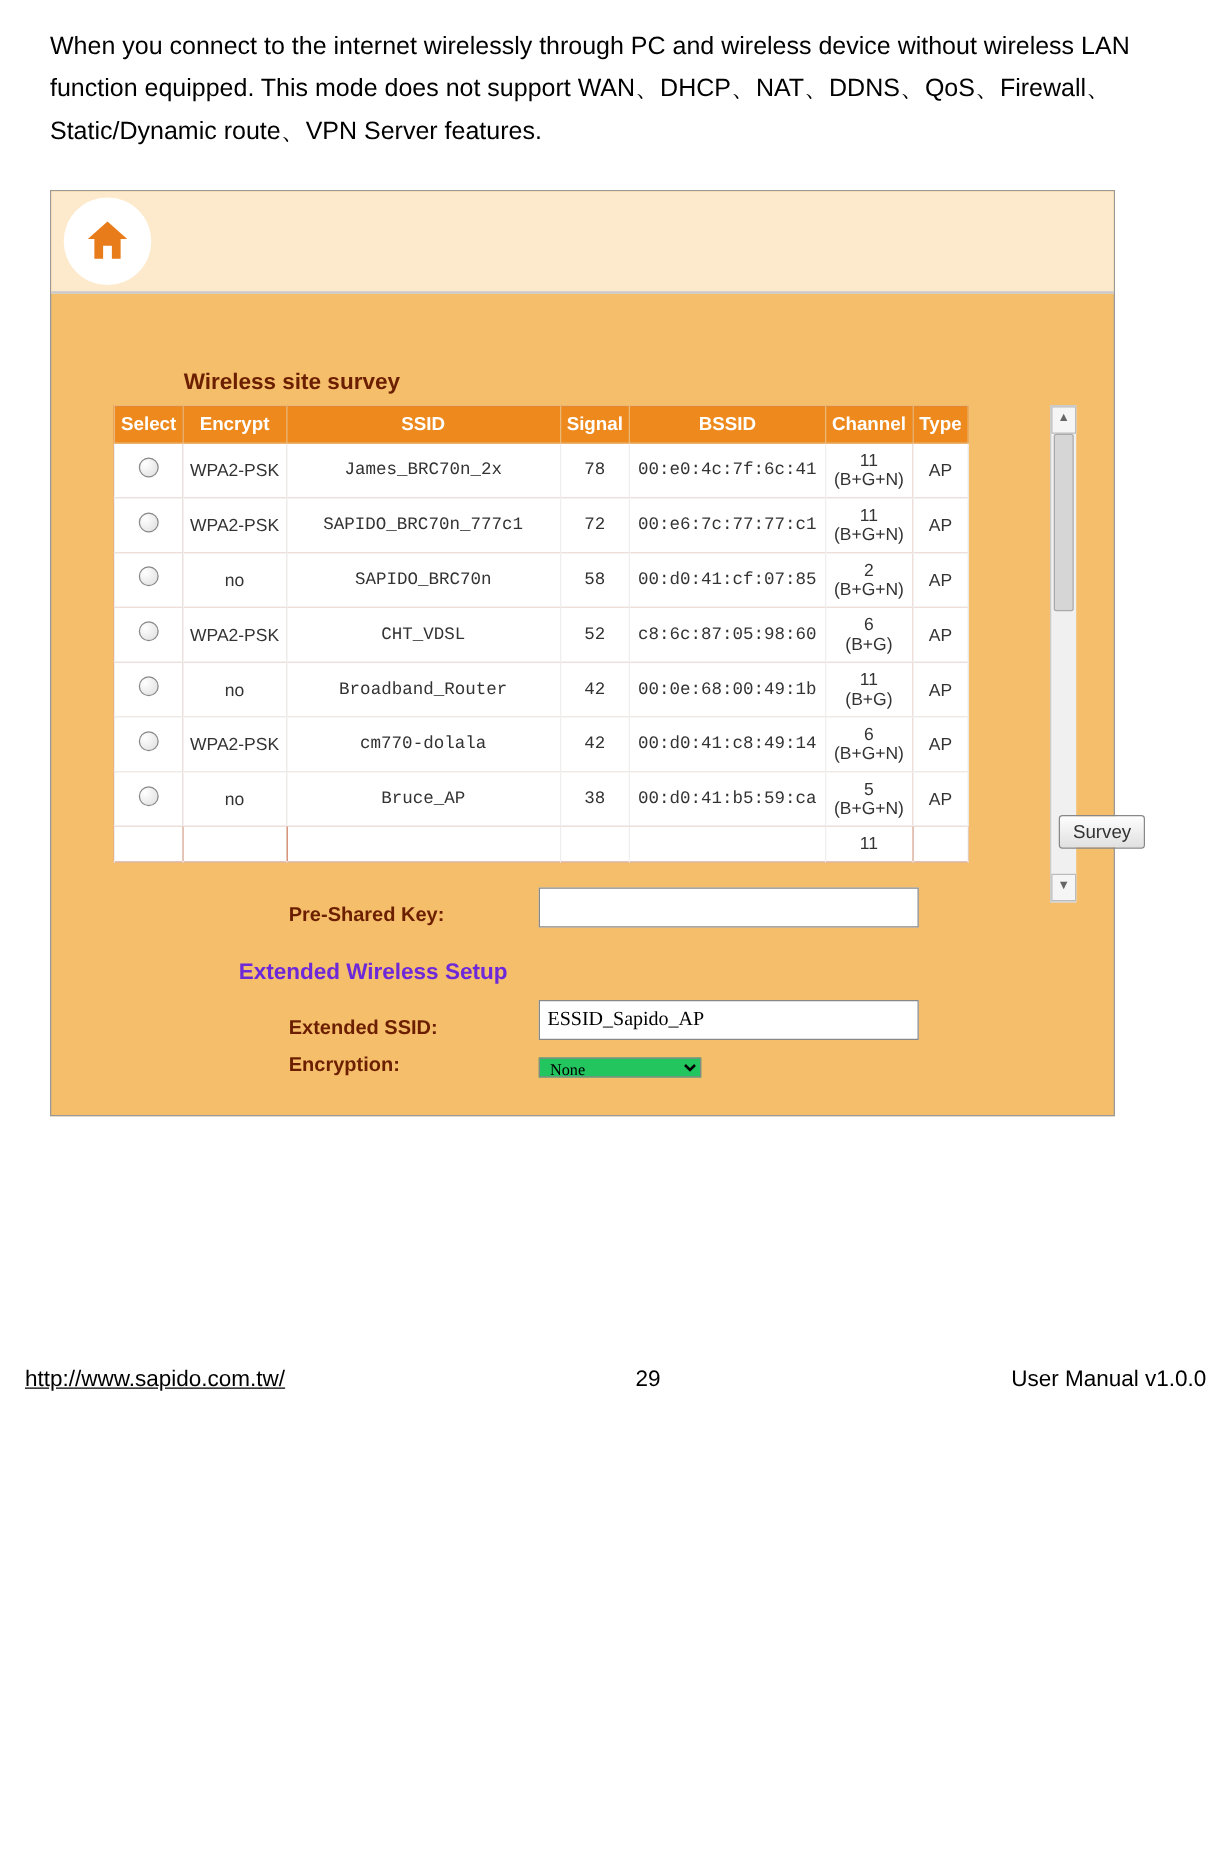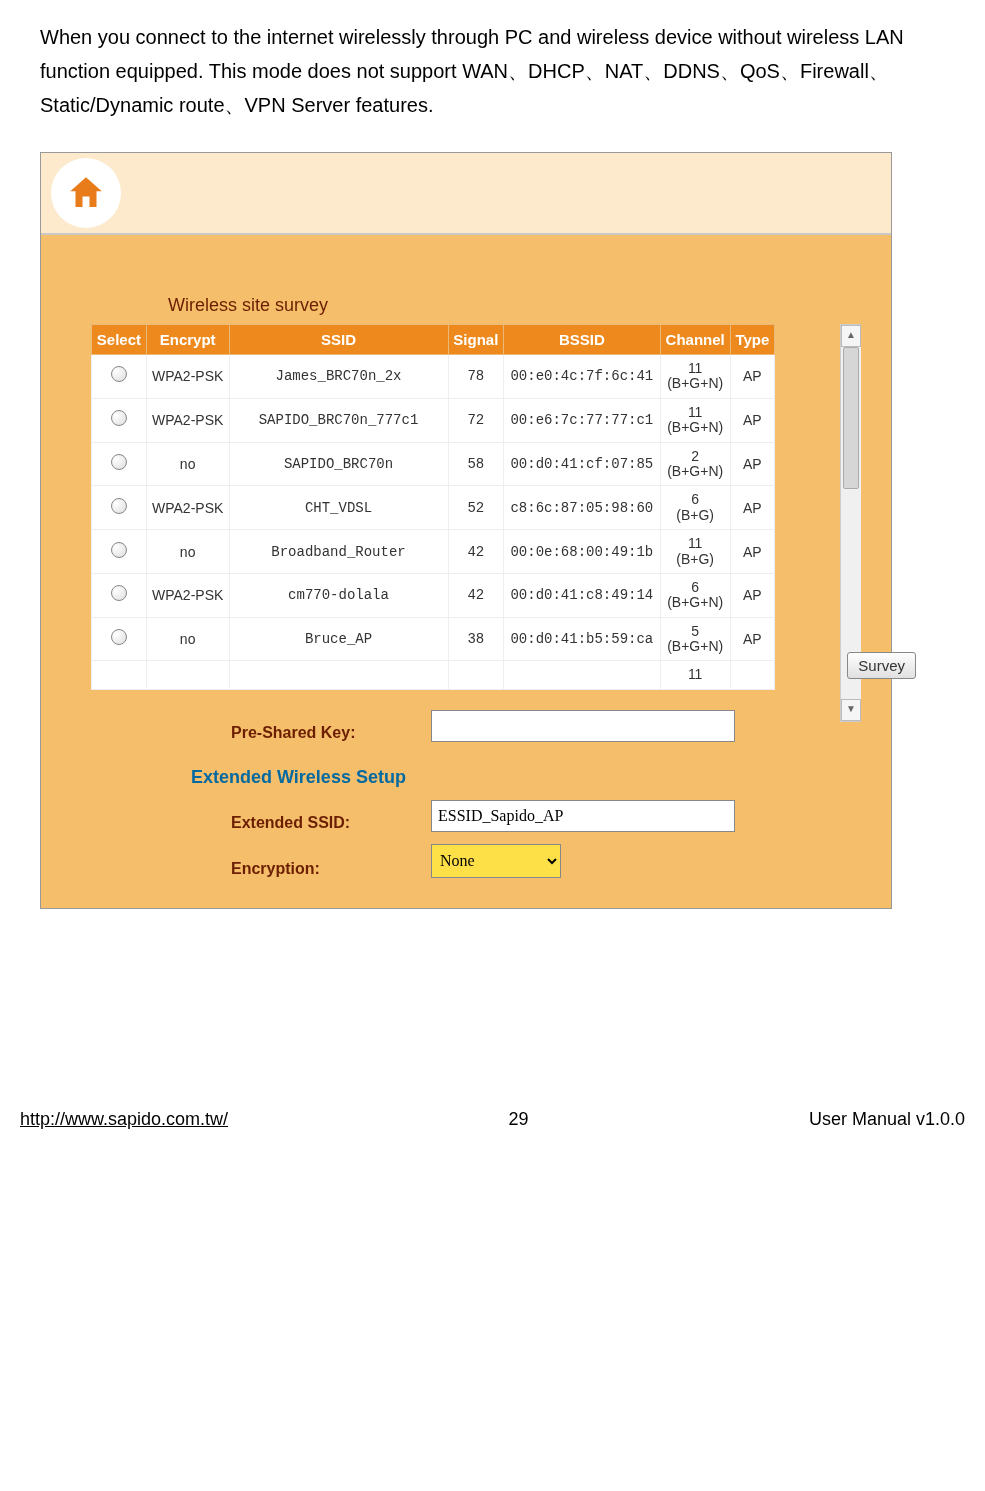--- a/index.html
+++ b/index.html
@@ -52,23 +52,23 @@
     font-weight: bold;
     color: #c70000;
     font-style: italic;
     padding-right: 60px;
   }
   .content-area {
     padding: 20px 30px 25px;
   }
   .section-title {
     font-size: 18px;
-    font-weight: normal;
+    font-weight: bold;
     color: #6b1f00;
-    margin: 40px 0 8px 97px;
+    margin: 40px 0 8px 76px;
   }
   .table-wrap {
     position: relative;
   }
   table.survey {
     width: 684px;
     border-collapse: collapse;
     background: #c2410c;
     margin-left: 20px;
     font-size: 14px;
@@ -164,29 +164,29 @@
     height: 26px;
     border: 1px solid #888;
     background: #fff;
     padding: 2px 6px;
     font-size: 16px;
     font-family: "Times New Roman", serif;
   }
   .sub-section-title {
     font-size: 18px;
     font-weight: bold;
-    color: #0369a1;
+    color: #6d28d9;
     margin: 25px 0 12px 120px;
   }
   .select-input {
     width: 130px;
-    height: 34px;
+    height: 16px;
     border: 1px solid #888;
-    background: #fde047;
-    font-size: 16px;
+    background: #22c55e;
+    font-size: 13px;
     font-family: "Times New Roman", serif;
     padding-left: 4px;
   }
   .footer {
     display: flex;
     justify-content: space-between;
     align-items: center;
     padding: 0 20px 30px;
     font-size: 18px;
     color: #000;

